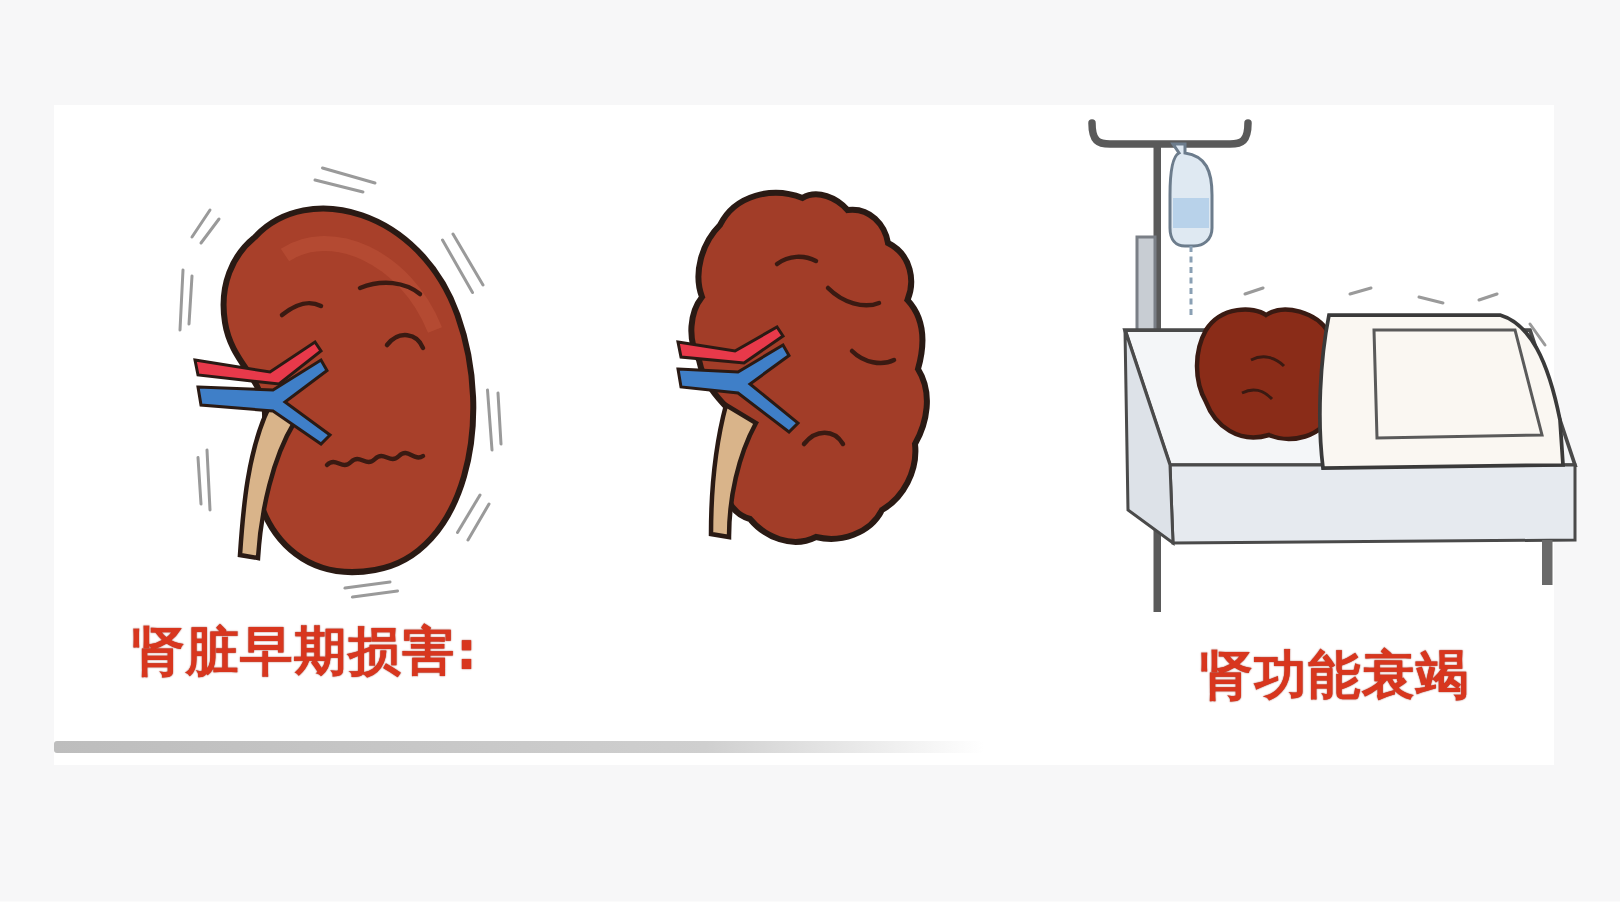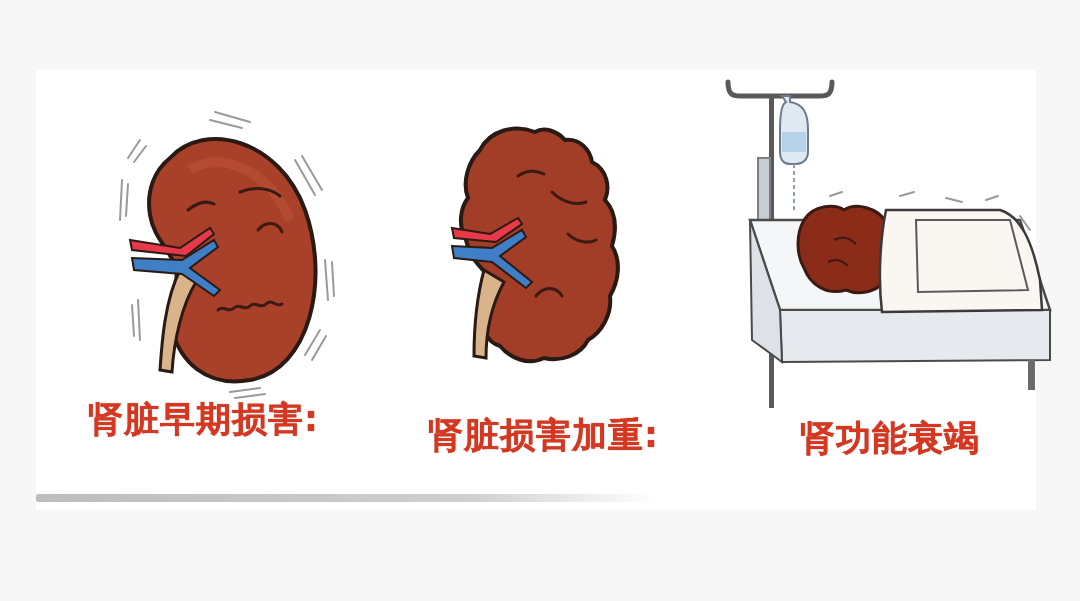--- a/index.html
+++ b/index.html
@@ -66,21 +66,21 @@
     <path d="M20 140 L70 148 L100 128 L104 134 L76 156 L22 150 Z" fill="#e8394a" stroke="#2a1a14" stroke-width="2"></path>
     <path d="M22 158 L72 160 L104 140 L108 147 L80 168 L110 190 L104 196 L72 174 L24 170 Z" fill="#3f7fc8" stroke="#2a1a14" stroke-width="2"></path>
 
     <g stroke="#3a1a12" stroke-width="3" fill="none" stroke-linecap="round">
       <path d="M130 92 C145 86 160 88 170 96"></path>
       <path d="M148 130 C156 120 168 122 172 132"></path>
       <path d="M78 110 C88 102 96 100 104 104"></path>
       <path d="M108 210 C114 204 118 214 124 208 C130 202 134 212 140 206 C146 200 150 210 156 204 C162 198 166 208 172 204"></path>
     </g>
   </svg>
-  <div class="caption" style="left:88px;top:398px;">
+  <div class="caption" style="left:88px;top:414px;">
     <div>肾脏早期损害:</div>
   </div>
 </div>
 
 <div class="stage">
   <svg width="200" height="270" style="left:440px;top:110px;" viewBox="0 0 200 270">
     <path d="M40 40 C50 20 75 14 95 22 C105 16 118 22 125 30 C140 28 150 40 152 52 C168 60 170 78 165 90 C178 104 176 122 172 136 C182 152 178 172 170 186 C172 204 162 222 148 230 C140 246 120 252 104 248 C88 256 70 248 60 236 C46 232 40 216 44 204 C38 190 44 176 52 170 C44 160 30 150 26 130 C18 116 20 98 28 88 C22 72 28 52 40 40 Z" fill="#a23d28" stroke="#2a1a14" stroke-width="4"></path>
 
     <path d="M44 160 C36 190 34 220 34 246 L46 248 C46 222 52 194 64 172 Z" fill="#d9b48a" stroke="#2a1a14" stroke-width="3"></path>
 
@@ -88,21 +88,20 @@
     <path d="M12 136 L52 138 L82 120 L86 127 L60 146 L92 172 L86 178 L52 152 L14 148 Z" fill="#3f7fc8" stroke="#2a1a14" stroke-width="2"></path>
 
     <g stroke="#3a1a12" stroke-width="3" fill="none" stroke-linecap="round">
       <path d="M112 82 C122 92 136 96 146 92"></path>
       <path d="M128 124 C136 132 148 134 156 130"></path>
       <path d="M96 186 C104 176 116 176 122 186"></path>
       <path d="M78 66 C86 60 96 60 104 64"></path>
     </g>
   </svg>
   <div class="caption" style="left:428px;top:414px;">
-    <div>肾脏损害加重:</div>
   </div>
 </div>
 
 <div class="stage">
   <svg width="360" height="340" style="left:710px;top:70px;" viewBox="0 0 360 340">
 
     <path d="M18 12 C18 24 22 26 30 26 L110 26 C118 26 122 24 122 12" stroke="#5a5a5a" stroke-width="5" fill="none" stroke-linecap="round"></path>
     <rect x="59" y="26" width="5" height="312" fill="#5a5a5a"></rect>
 
     <path d="M72 26 L80 26 L80 32 C94 34 98 44 98 60 L98 82 C98 90 92 94 86 94 L80 94 C74 94 70 90 70 82 L70 60 C70 44 72 34 76 32 Z" fill="#dfe9f2" stroke="#6c7c8c" stroke-width="2"></path>
@@ -127,18 +126,18 @@
     <path d="M206 150 L300 150 L318 220 L208 222 Z" fill="none" stroke="#5a5a5a" stroke-width="2"></path>
 
     <g stroke="#9a9a9a" stroke-width="2" fill="none" stroke-linecap="round">
       <path d="M120 126 L132 122"></path>
         <path d="M190 126 L204 122"></path>
       <path d="M236 128 L252 132"></path>
         <path d="M276 130 L288 126"></path>
       <path d="M310 146 L320 160"></path>
     </g>
   </svg>
-  <div class="caption" style="left:800px;top:417px;">
+  <div class="caption" style="left:800px;top:430px;">
     <div>肾功能衰竭</div>
   </div>
 </div>
 
 <div class="divider"></div>
 
 </body></html>

